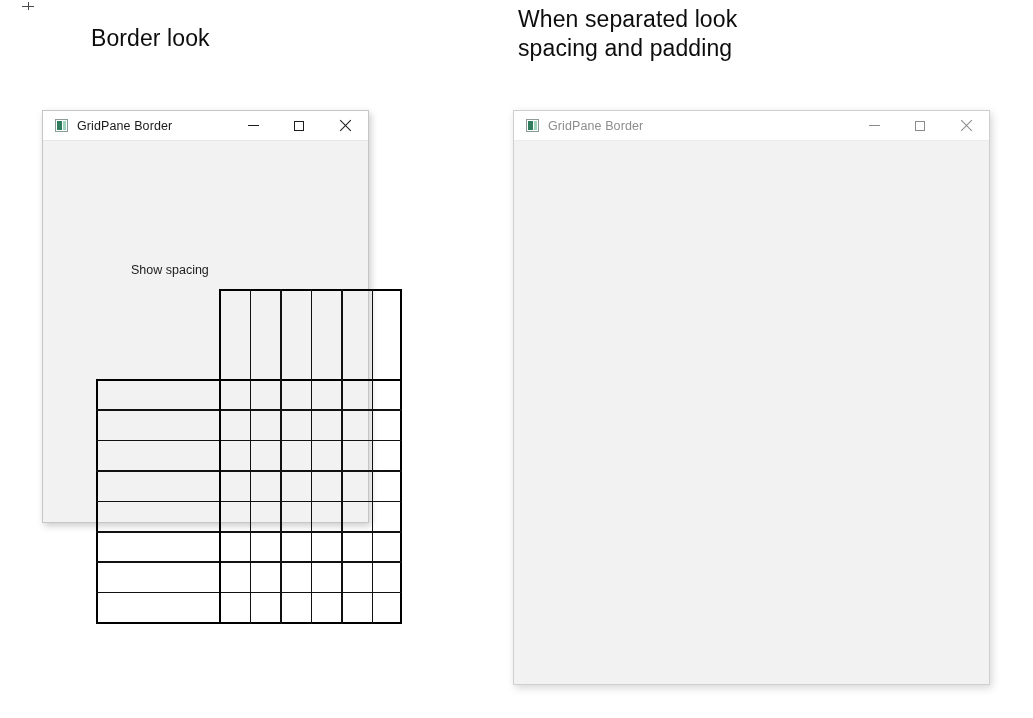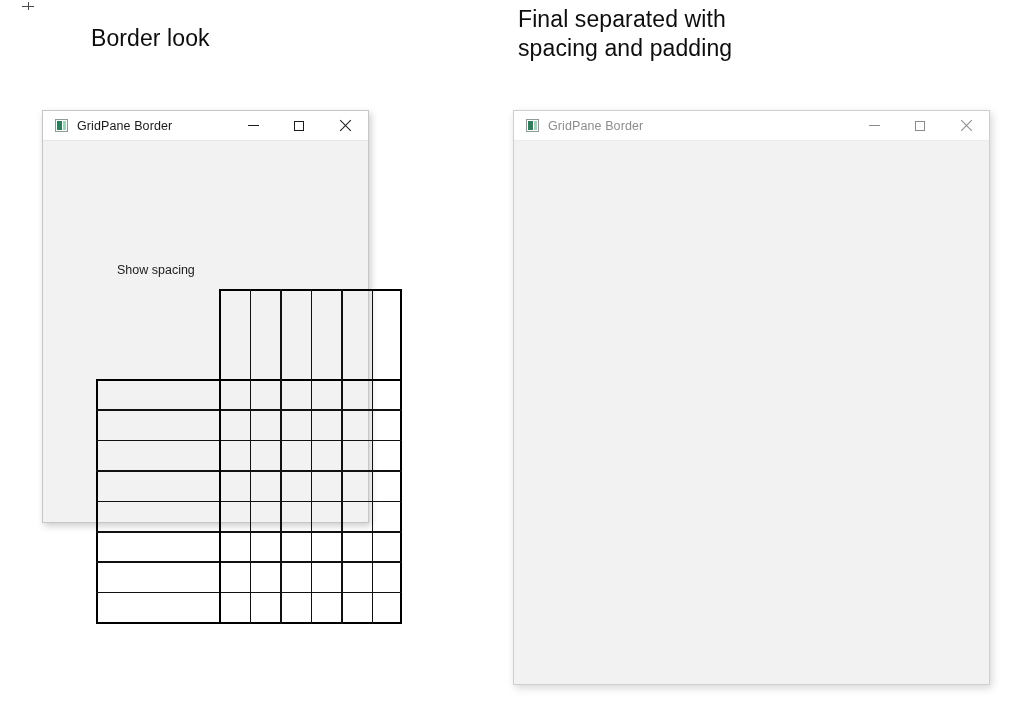--- a/index.html
+++ b/index.html
@@ -105,21 +105,21 @@
     white-space:nowrap;
   }
 
   
   #window-left{
     left:42px;top:110px;width:327px;height:413px;
     border:1px solid #c6c6c6;
     box-shadow:2px 3px 7px rgba(0,0,0,0.20);
   }
   #window-left .titlebar{border-bottom:1px solid #e6e6e6;}
-  #left-check{left:74px;top:152px;}
+  #left-check{left:88px;top:152px;}
 
   
   #left-grid-wrap{
     position:absolute;
     left:0;top:0;width:100%;height:100%;
     pointer-events:none;
   }
   .lline{position:absolute;background:#111111;}
   .lthick{background:#000000;}
 
@@ -130,21 +130,21 @@
     box-shadow:2px 3px 8px rgba(0,0,0,0.16);
   }
   #window-right .titlebar{border-bottom:1px solid #ececec;}
 </style>
 </head>
 <body>
 
 <div id="crop-mark"></div>
 
 <div class="caption" id="caption-left">Border look</div>
-<div class="caption" id="caption-right">Final separated with
+<div class="caption" id="caption-right">When separated look
 spacing and padding</div>
 
 <div class="window" id="window-left">
 
   <div class="titlebar">
     <div class="app-icon">
       <div class="ic-a"></div>
         <div class="ic-b"></div>
     </div>
     <div class="title-text">GridPane Border</div>

